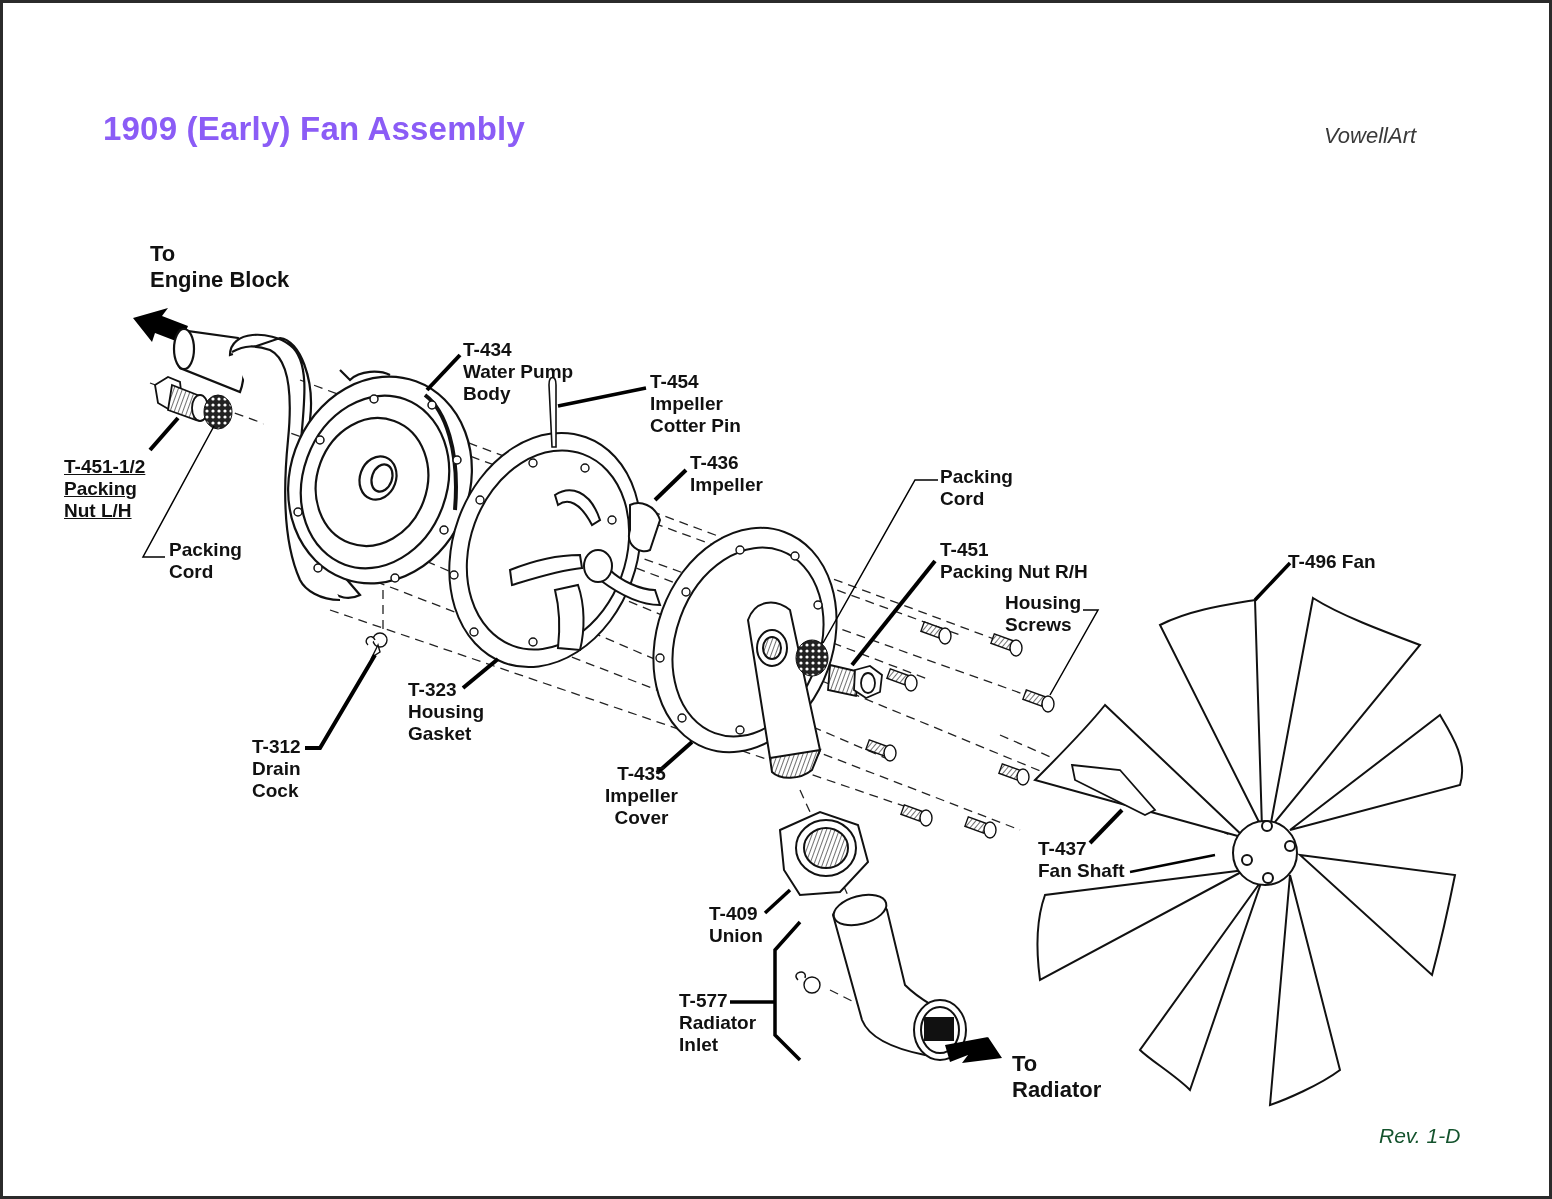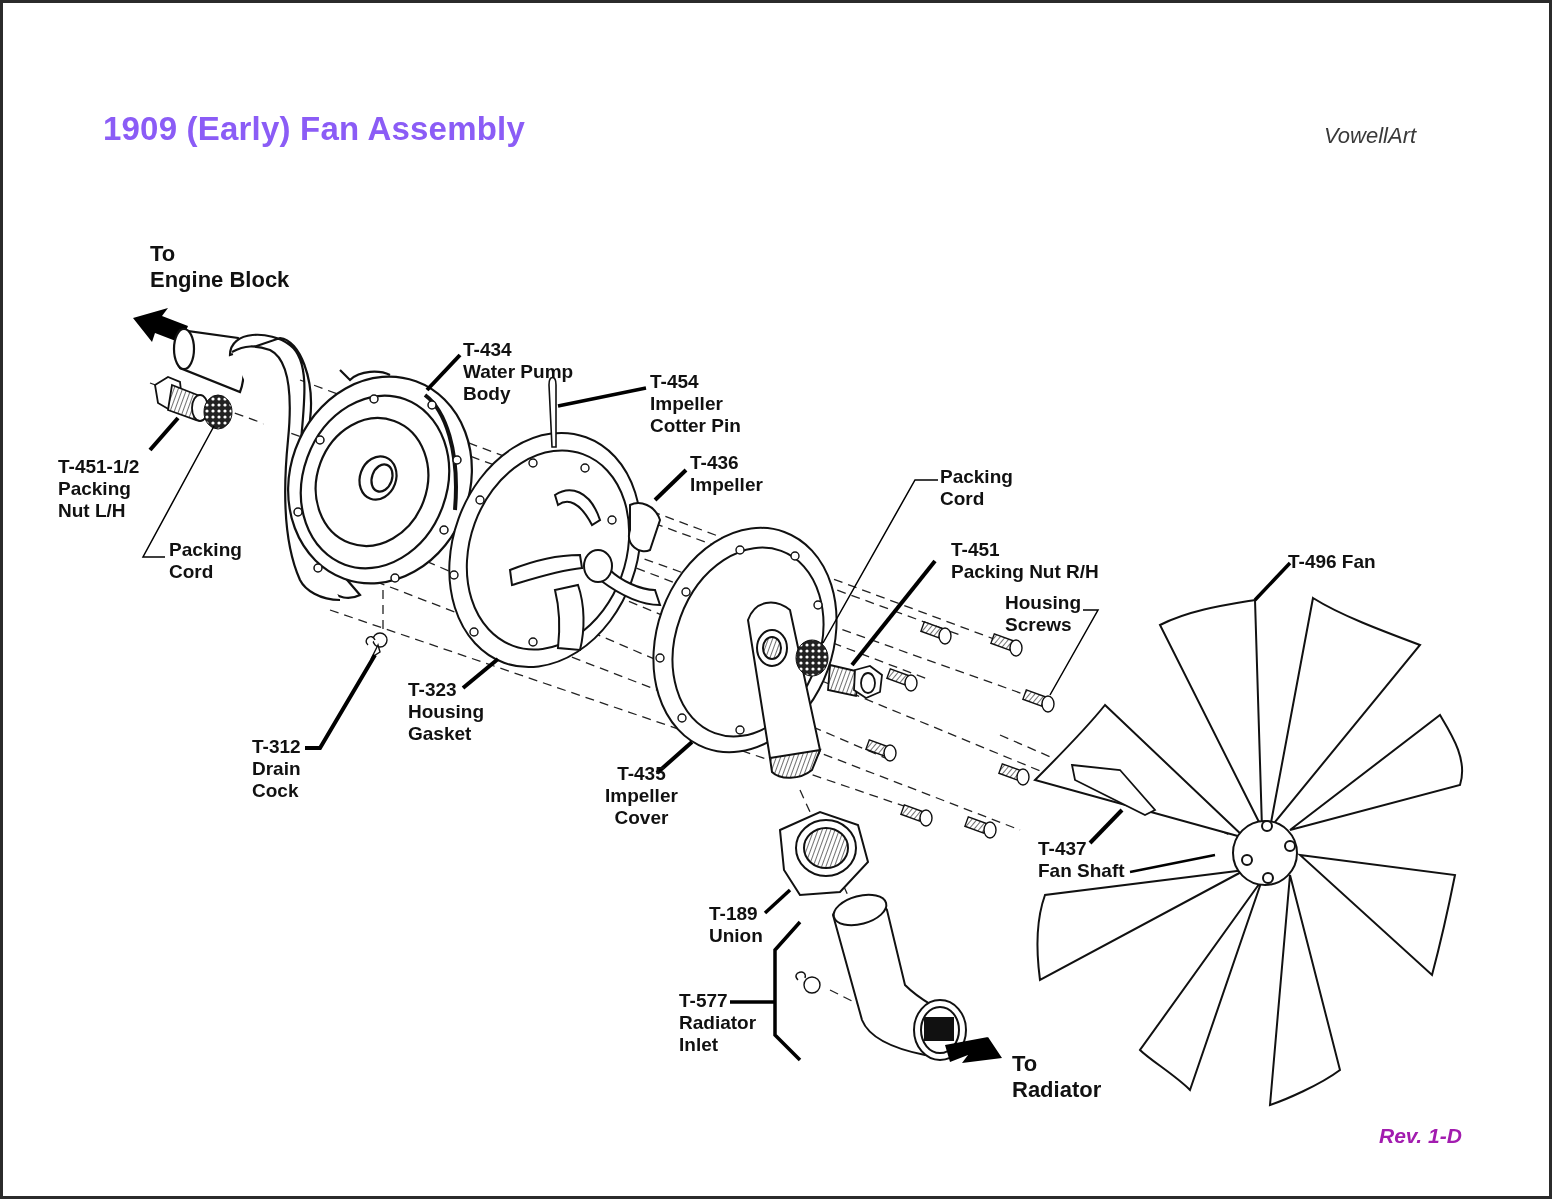--- a/index.html
+++ b/index.html
@@ -1,20 +1,20 @@
 <!DOCTYPE html>
 <html><head>
   <meta charset="utf-8">
   <style>
     html, body { margin: 0; padding: 0; background: #ffffff; }
     body { width: 1552px; height: 1199px; position: relative; overflow: hidden; font-family: "Liberation Sans", sans-serif; }
     .frame { position: absolute; left: 0; top: 0; width: 1546px; height: 1193px; border: 3px solid #2b2b2b; background: #fff; }
     .title { position: absolute; left: 103px; top: 110px; font-size: 33px; font-weight: bold; color: #8b5cf6; letter-spacing: 0.2px; }
     .brand { position: absolute; left: 1324px; top: 123px; font-size: 22px; font-weight: normal; font-style: italic; color: #3a3a3a; }
-    .rev { position: absolute; left: 1379px; top: 1124px; font-size: 21px; font-weight: bold; font-style: italic; color: #a21caf; }
+    .rev { position: absolute; left: 1379px; top: 1124px; font-size: 21px; font-weight: normal; font-style: italic; color: #14532d; }
     .lbl { position: absolute; font-size: 19px; font-weight: bold; color: #111; line-height: 22px; white-space: pre; }
     .flow { position: absolute; font-size: 22px; font-weight: bold; color: #111; line-height: 26px; text-align: left; white-space: pre; }
     svg.art { position: absolute; left: 0; top: 0; }
   </style>
 </head>
 <body>
 
 <div class="frame"></div>
 
 <svg class="art" width="1552" height="1199" viewBox="0 0 1552 1199">
@@ -250,38 +250,38 @@
 <div class="lbl" style="left:463px; top:339px;">T-434
 Water Pump
 Body</div>
 <div class="lbl" style="left:650px; top:371px;">T-454
 Impeller
 Cotter Pin</div>
 <div class="lbl" style="left:690px; top:452px;">T-436
 Impeller</div>
 <div class="lbl" style="left:940px; top:466px;">Packing
 Cord</div>
-<div class="lbl" style="left:940px; top:539px;margin-left:11px;">T-451
+<div class="lbl" style="left:940px; top:539px;">T-451
 Packing Nut R/H</div>
 <div class="lbl" style="left:1288px; top:551px;">T-496 Fan</div>
 <div class="lbl" style="left:1005px; top:592px;">Housing
 Screws</div>
-<div class="lbl" style="left:58px; top:456px;">T-451-1/2
+<div class="lbl" style="left:64px; top:456px;text-decoration:underline;">T-451-1/2
 Packing
 Nut L/H</div>
 <div class="lbl" style="left:169px; top:539px;">Packing
 Cord</div>
 <div class="lbl" style="left:408px; top:679px;">T-323
 Housing
 Gasket</div>
 <div class="lbl" style="left:252px; top:736px;">T-312
 Drain
 Cock</div>
 <div class="lbl" style="left:605px; top:763px;text-align:center;">T-435
 Impeller
 Cover</div>
 <div class="lbl" style="left:1038px; top:838px;">T-437
 Fan Shaft</div>
-<div class="lbl" style="left:709px; top:903px;">T-189
+<div class="lbl" style="left:709px; top:903px;">T-409
 Union</div>
 <div class="lbl" style="left:679px; top:990px;">T-577
 Radiator
 Inlet</div>
 
 </body></html>

